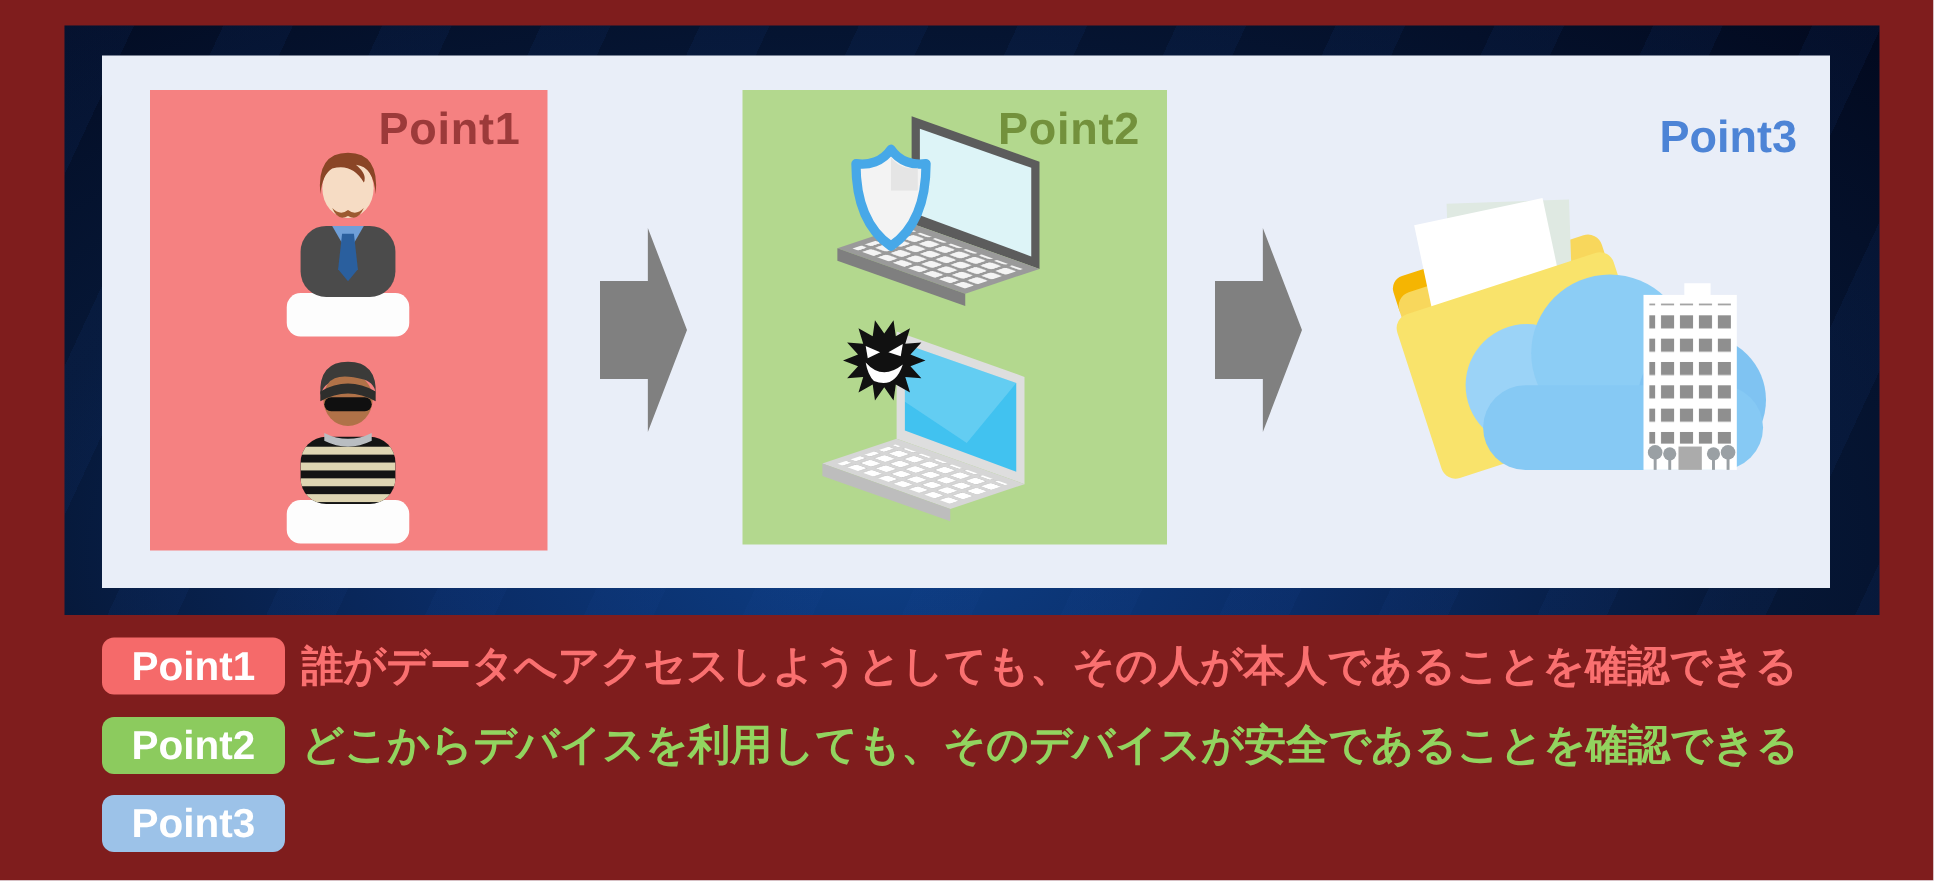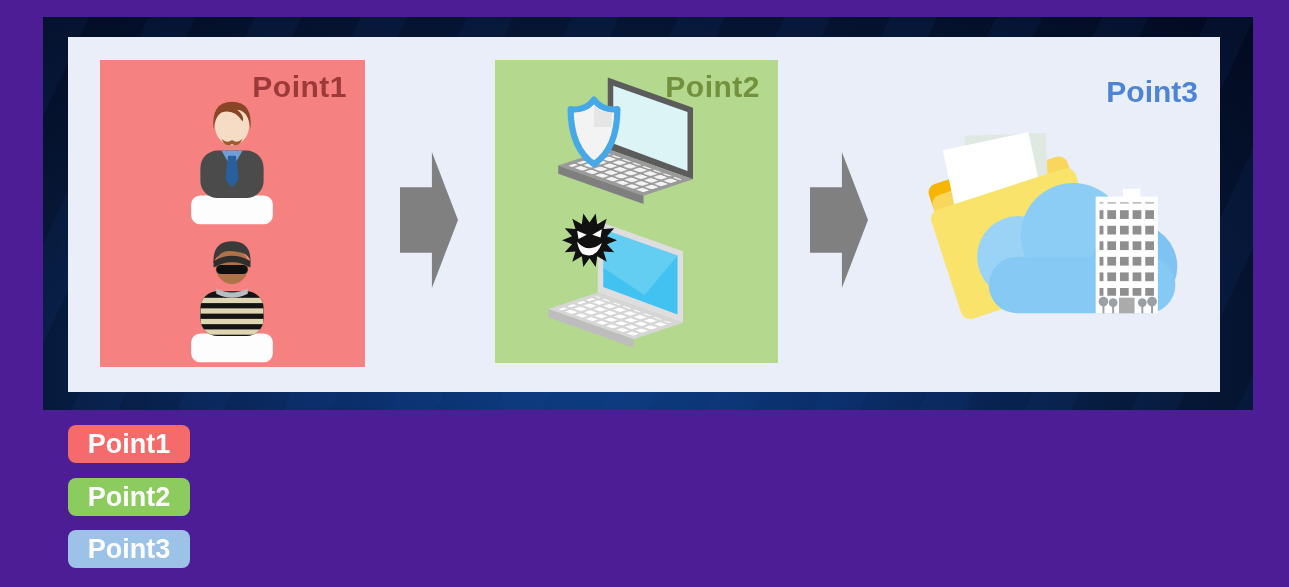--- a/index.html
+++ b/index.html
@@ -1,17 +1,17 @@
 <!DOCTYPE html>
 <html><head>
 <meta charset="utf-8">
 <style>
   * { margin:0; padding:0; box-sizing:border-box; }
   body { background:#ffffff; font-family:"Liberation Sans", sans-serif; }
-  .canvas { position:relative; width:1289px; height:587px; background:#4c1d95; overflow:hidden; }
+  .canvas { position:relative; width:1289px; height:587px; background:#7f1d1d; overflow:hidden; }
 
   
   .frame {
     position:absolute; left:43px; top:17px; width:1210px; height:393px;
     background:
       repeating-linear-gradient(115deg, rgba(25,70,150,0.10) 0 42px, rgba(0,0,0,0) 42px 96px),
       radial-gradient(ellipse at 45% 90%, #0d3e85 0%, #0a2c66 30%, #061736 62%, #02091e 100%);
   }
   
   .panel {
@@ -184,21 +184,23 @@
               <rect x="255" y="197" width="2" height="9"></rect>
           </g>
         </g>
       </svg>
 
     </div>
   </div>
 
   <div class="legend-row lrow-1">
     <div class="badge b-red">Point1</div>
+    <div class="legend-text lt-red">誰がデータへアクセスしようとしても、その人が本人であることを確認できる</div>
   </div>
   <div class="legend-row lrow-2">
     <div class="badge b-green">Point2</div>
+    <div class="legend-text lt-green">どこからデバイスを利用しても、そのデバイスが安全であることを確認できる</div>
   </div>
   <div class="legend-row lrow-3">
     <div class="badge b-blue">Point3</div>
   </div>
 
 </div>
 
 </body></html>

